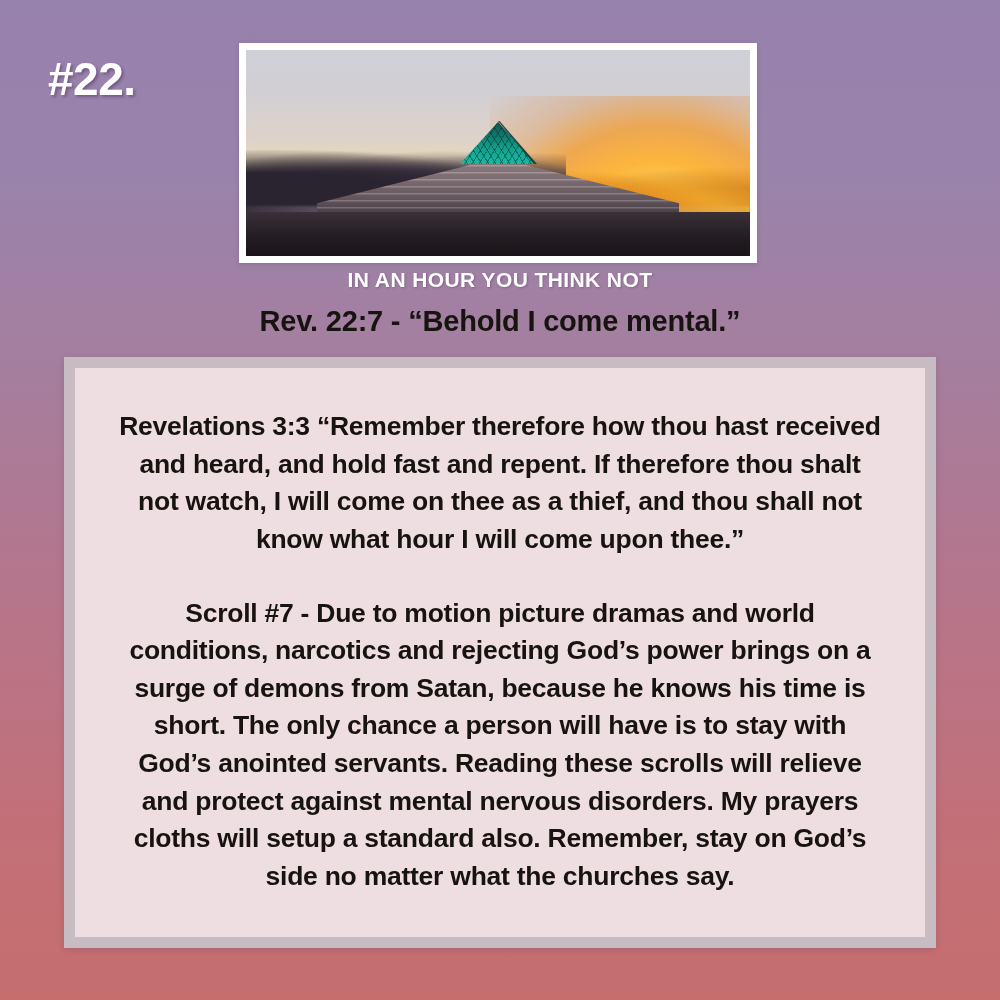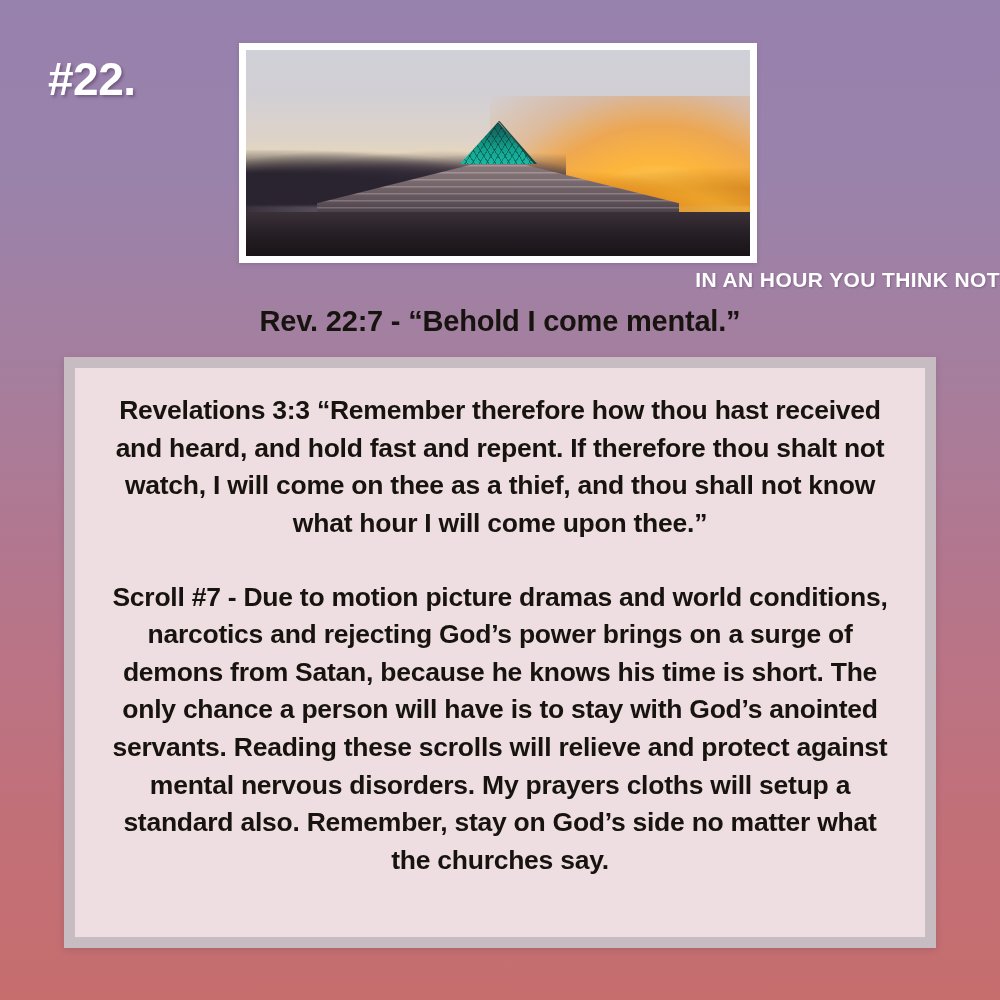--- a/index.html
+++ b/index.html
@@ -213,21 +213,21 @@
     clip-path: polygon(50% 0%, 52% 0%, 100% 100%, 96% 100%);
     background: rgba(20,60,58,0.9);
   }
 
   
   .caption-kicker {
     position: absolute;
     left: 0;
     right: 0;
     top: 268px;
-    text-align: right;
+    text-align: center;
     color: #ffffff;
     font-size: 21px;
     font-weight: 700;
     letter-spacing: 0.4px;
     text-shadow: 1px 1px 2px rgba(80, 50, 90, 0.35);
   }
   .caption-verse {
     position: absolute;
     left: 0;
     right: 0;
@@ -252,21 +252,21 @@
     box-shadow: 0 2px 6px rgba(90, 60, 95, 0.22);
   }
   .scroll-inner {
     width: 100%;
     height: 100%;
     box-sizing: border-box;
     background: #efdee1;
     padding: 24px 28px 0 28px;
   }
   .scroll-para {
-    margin: 0;
+    margin: 16px;
     color: #17130f;
     font-size: 26.5px;
     line-height: 1.42;
     font-weight: 700;
     text-align: center;
     letter-spacing: -0.25px;
   }
   .scroll-para + .scroll-para {
     margin-top: 36px;
   }

